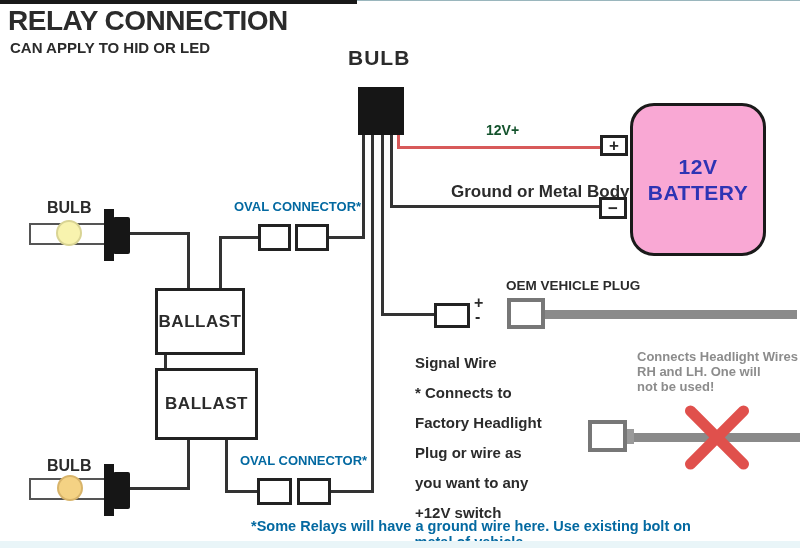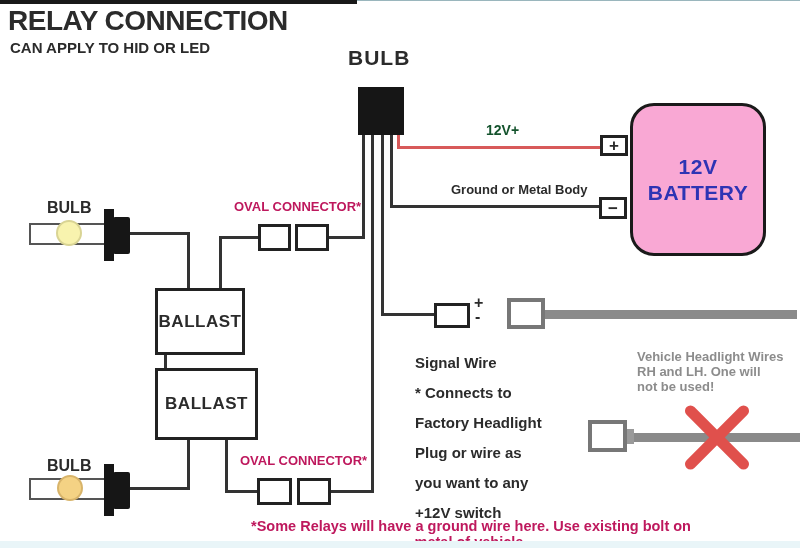--- a/index.html
+++ b/index.html
@@ -6,21 +6,21 @@
   #stage{position:relative;width:800px;height:548px;background:#ffffff;overflow:hidden;
          font-family:"Liberation Sans",sans-serif;color:#2b2b2b;}
   .abs{position:absolute;}
   .wire{position:absolute;background:#333333;}
   .wire.red{background:#d85a5a;}
   .wire.gray{background:#8a8a8a;}
   .box{position:absolute;background:#ffffff;border:3px solid #222;box-sizing:border-box;}
   .box.grayb{border:4px solid #777;}
   .blacksolid{position:absolute;background:#161616;}
   .lbl{position:absolute;font-weight:bold;white-space:nowrap;}
-  .navy{color:#be185d;}
+  .navy{color:#0369a1;}
   .preline{white-space:pre-line;}
   #title{left:8px;top:5px;font-size:28px;font-weight:800;letter-spacing:-0.5px;}
   #subtitle{left:10px;top:39px;font-size:15px;}
   #relay-label{left:348px;top:46px;font-size:21px;font-weight:800;letter-spacing:1px;}
   #battery-body{left:630px;top:103px;width:130px;height:147px;border-radius:24px;
     background:#f9a8d4;border:3px solid #1a1a1a;display:flex;align-items:center;justify-content:center;}
   #battery-label{font-size:21px;font-weight:800;color:#2e34b4;text-align:center;line-height:1.2;letter-spacing:0.5px;}
   .term{display:flex;align-items:center;justify-content:center;font-size:17px;font-weight:800;line-height:1;}
   .ballast-box{display:flex;align-items:center;justify-content:center;font-size:17px;font-weight:800;letter-spacing:0.5px;}
   .oval-label{font-size:13px;}
@@ -44,21 +44,21 @@
   <div class="wire" style="left:362px;top:135px;width:3px;height:104px;"></div>
   <div class="wire" style="left:371px;top:135px;width:3px;height:358px;"></div>
   <div class="wire" style="left:381px;top:135px;width:3px;height:181px;"></div>
   <div class="wire" style="left:390px;top:135px;width:3px;height:73px;"></div>
 
   <div class="wire red" style="left:397px;top:135px;width:3px;height:14px;"></div>
   <div class="wire red" style="left:397px;top:146px;width:205px;height:3px;"></div>
   <div class="lbl" style="left:486px;top:122px;font-size:14px;color:#14532d;">12V+</div>
 
   <div class="wire" style="left:390px;top:205px;width:211px;height:3px;"></div>
-  <div class="lbl" style="left:451px;top:182px;font-size:13px;">Ground or Metal Body</div>
+  <div class="lbl" style="left:451px;top:182px;font-size:17px;">Ground or Metal Body</div>
 
   <div class="box term" style="left:600px;top:135px;width:28px;height:21px;">
     <span>+</span>
   </div>
   <div class="box term" style="left:599px;top:197px;width:28px;height:22px;">
     <span>−</span>
   </div>
   <div class="abs" id="battery-body">
     <div class="preline" id="battery-label">12V
 BATTERY</div>
@@ -102,31 +102,32 @@
   <div class="lbl navy oval-label" style="left:240px;top:453px;">OVAL CONNECTOR*</div>
   <div class="box" style="left:257px;top:478px;width:35px;height:27px;"></div>
   <div class="box" style="left:297px;top:478px;width:34px;height:27px;"></div>
   <div class="wire" style="left:331px;top:490px;width:43px;height:3px;"></div>
 
   <div class="wire" style="left:381px;top:313px;width:55px;height:3px;"></div>
   <div class="box" style="left:434px;top:303px;width:36px;height:25px;"></div>
   <div class="lbl" style="left:474px;top:294px;font-size:16px;">+</div>
   <div class="lbl" style="left:475px;top:308px;font-size:16px;">-</div>
 
+  <div class="lbl" style="left:506px;top:278px;font-size:13.5px;">OEM VEHICLE PLUG</div>
   <div class="box grayb" style="left:507px;top:298px;width:38px;height:31px;"></div>
   <div class="wire gray" style="left:545px;top:310px;width:252px;height:9px;"></div>
 
   <div class="note preline" style="left:415px;top:348px;font-size:15px;line-height:30px;">Signal Wire
 * Connects to
 Factory Headlight
 Plug or wire as
 you want to any
 +12V switch</div>
 
-  <div class="note preline" style="left:637px;top:349px;font-size:13px;line-height:15px;color:#8c8c8c;">Vehicle Headlight Wires
+  <div class="note preline" style="left:637px;top:349px;font-size:13px;line-height:15px;color:#8c8c8c;">Connects Headlight Wires
 RH and LH. One will
 not be used!</div>
   <div class="box grayb" style="left:588px;top:420px;width:39px;height:32px;"></div>
   <div class="abs" style="left:627px;top:429px;width:7px;height:15px;background:#9a9a9a;"></div>
   <div class="wire gray" style="left:634px;top:433px;width:166px;height:9px;"></div>
   <div>
     <div class="xstroke" style="left:674px;top:432px;transform:rotate(45deg);"></div>
     <div class="xstroke" style="left:674px;top:432px;transform:rotate(-45deg);"></div>
   </div>
 

